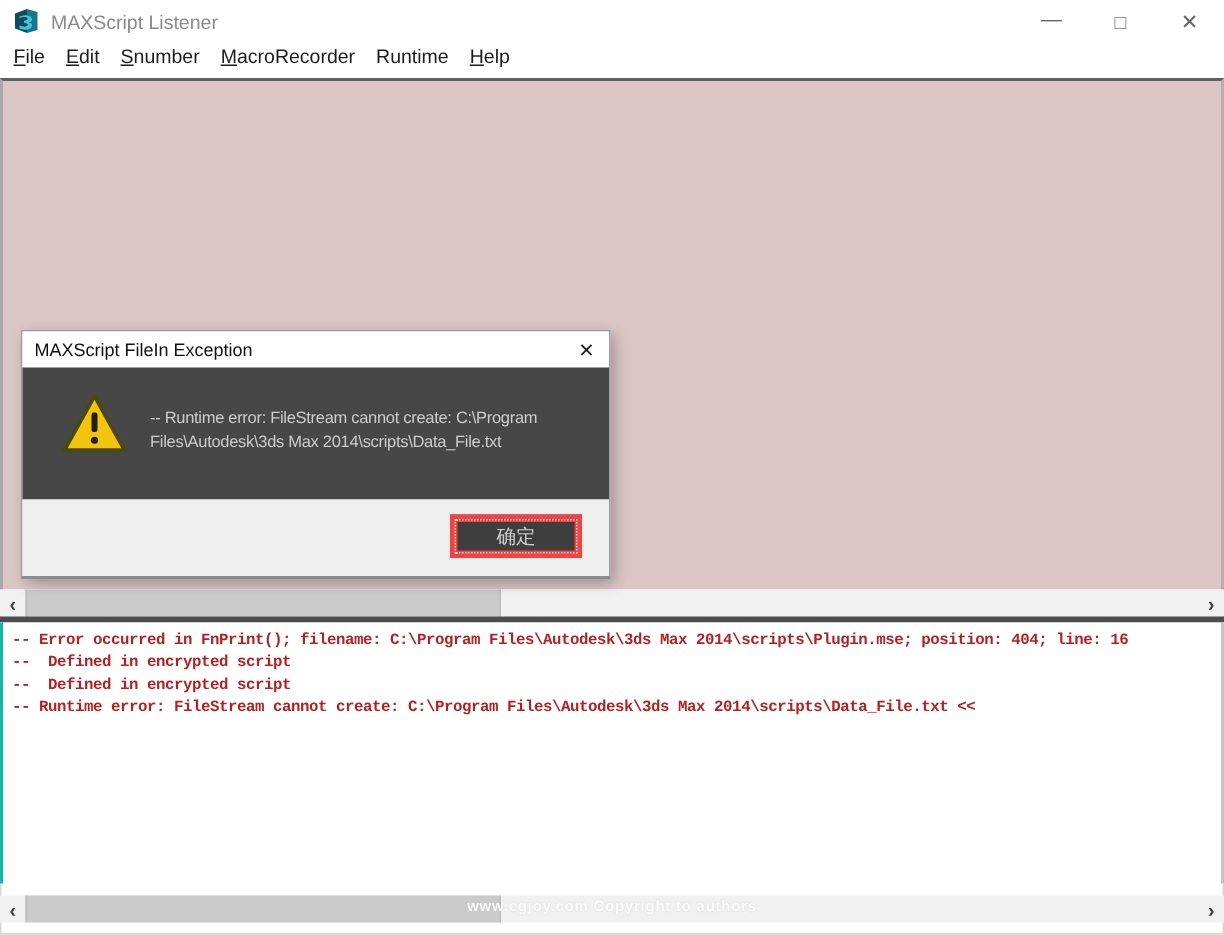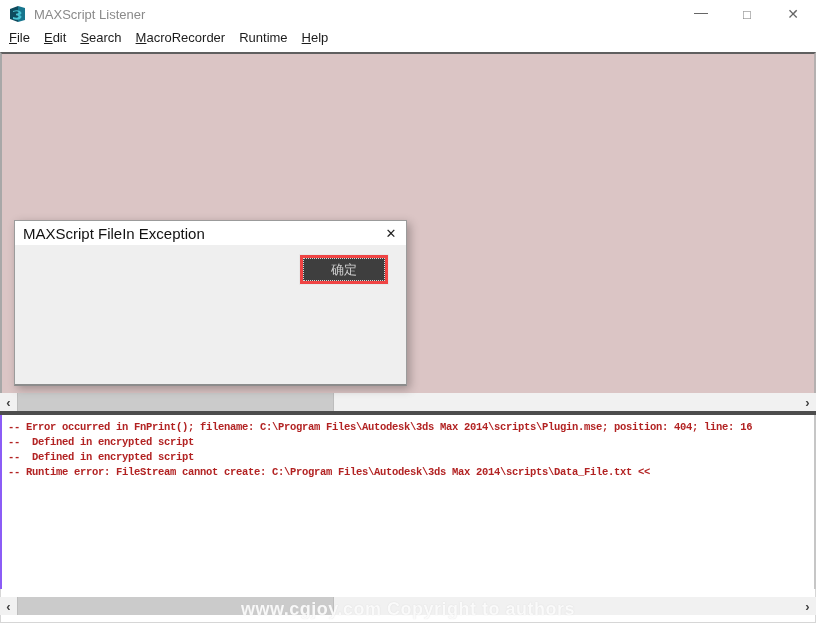--- a/index.html
+++ b/index.html
@@ -77,57 +77,57 @@
   
   .divider {
     position: absolute; top: 411px; left: 0; right: 0; height: 4px;
     background: #4d4d4d;
   }
 
   
   .listener-pane {
     position: absolute; top: 415px; left: 0; right: 0; height: 174px;
     background: #ffffff;
-    border-left: 2px solid #8b5cf6;
+    border-left: 2px solid #14b8a6;
     border-right: 2px solid #c6c6c6;
     padding: 5px 0 0 6px;
     overflow: hidden;
   }
   .listener-line {
     font-family: "Liberation Mono", monospace;
     font-size: 10.5px; font-weight: bold;
     letter-spacing: -0.3px;
     line-height: 15px;
     color: #b22222;
     white-space: pre;
   }
 
   
   .watermark {
     position: absolute; top: 599px; left: 50%; transform: translateX(-50%);
-    font-size: 18px; font-weight: bold; color: rgba(255,255,255,0.88);
+    font-size: 10px; font-weight: bold; color: rgba(255,255,255,0.88);
     letter-spacing: 0.5px; white-space: nowrap; z-index: 30;
     text-shadow: 0 0 1px rgba(190,190,190,0.6);
   }
 
   
   .dialog {
     position: absolute; left: 14px; top: 220px; width: 393px; height: 166px;
     background: #ffffff;
     border: 1px solid #9b9b9b;
     border-bottom: 2px solid #8c8c8c;
     box-shadow: 3px 3px 9px rgba(0,0,0,0.28);
     z-index: 20;
     display: flex; flex-direction: column;
   }
   .dlg-titlebar {
     height: 24px; background: #ffffff; flex: 0 0 auto;
     display: flex; align-items: center;
   }
-  .dlg-title { margin-left: 8px; font-size: 15px; color: #111; white-space: nowrap; }
+  .dlg-title { margin-left: 8px; font-size: 12px; color: #111; white-space: nowrap; }
   .dlg-close {
     margin-left: auto; width: 30px; height: 100%;
     display: flex; align-items: center; justify-content: center;
     color: #222; font-size: 13px;
   }
   .dlg-body {
     flex: 0 0 auto; height: 88px; background: #474747;
     display: flex; align-items: flex-start;
   }
   .warn-icon { margin: 17px 0 0 26px; flex: 0 0 auto; }
@@ -136,21 +136,21 @@
     font-size: 11px; letter-spacing: -0.2px;
     line-height: 16px; color: #cccccc;
   }
   .dlg-footer {
     flex: 1 1 auto; background: #efefef; position: relative;
   }
   .ok-button {
     position: absolute; right: 18px; top: 10px;
     width: 88px; height: 29px;
     background: #3e3e3e;
-    border: 3px solid #ef4444;
+    border: 5px solid #ef4444;
     outline: 1px dotted #d8d8d8; outline-offset: -4px;
     color: #cfcfcf; font-size: 13px;
     font-family: "Liberation Sans", sans-serif;
     display: flex; align-items: center; justify-content: center;
     box-shadow: 0 0 0 1px #e8e8e8;
   }
 </style>
 </head>
 <body>
 
@@ -170,21 +170,21 @@
       </div>
     <div class="win-btn close">
         <span>✕</span>
       </div>
   </div>
 </div>
 
 <div class="menubar">
   <span class="menu-item"><span class="menu-ak">F</span><span>ile</span></span>
   <span class="menu-item"><span class="menu-ak">E</span><span>dit</span></span>
-  <span class="menu-item"><span class="menu-ak">S</span><span>earch</span></span>
+  <span class="menu-item"><span class="menu-ak">S</span><span>number</span></span>
   <span class="menu-item"><span class="menu-ak">M</span><span>acroRecorder</span></span>
   <span class="menu-item"><span class="menu-ak"></span><span>Runtime</span></span>
   <span class="menu-item"><span class="menu-ak">H</span><span>elp</span></span>
 </div>
 
 <div class="recorder-pane"></div>
 
 <div class="hscroll top">
   <div class="scroll-arrow left">
       <span>‹</span>
@@ -216,16 +216,27 @@
 
 <div class="watermark">www.cgjoy.com Copyright to authors</div>
 
 <div class="dialog">
   <div class="dlg-titlebar">
     <span class="dlg-title">MAXScript FileIn Exception</span>
     <div class="dlg-close">
         <span>✕</span>
       </div>
   </div>
+  <div class="dlg-body">
+    <svg class="warn-icon" width="44" height="40" viewBox="0 0 44 40" xmlns="http://www.w3.org/2000/svg">
+      <path d="M22 2 L42 38 L2 38 Z" fill="#f2c40d" stroke="#4a4a10" stroke-width="2.5" stroke-linejoin="round"></path>
+      <rect x="20" y="13" width="4" height="13" rx="1.5" fill="#1f1f1f"></rect>
+      <circle cx="22" cy="31.5" r="2.4" fill="#1f1f1f"></circle>
+    </svg>
+    <div class="dlg-msg">
+      <div>-- Runtime error: FileStream cannot create: C:\Program</div>
+      <div>Files\Autodesk\3ds Max 2014\scripts\Data_File.txt</div>
+    </div>
+  </div>
   <div class="dlg-footer">
     <div class="ok-button">确定</div>
   </div>
 </div>
 
 </body></html>

